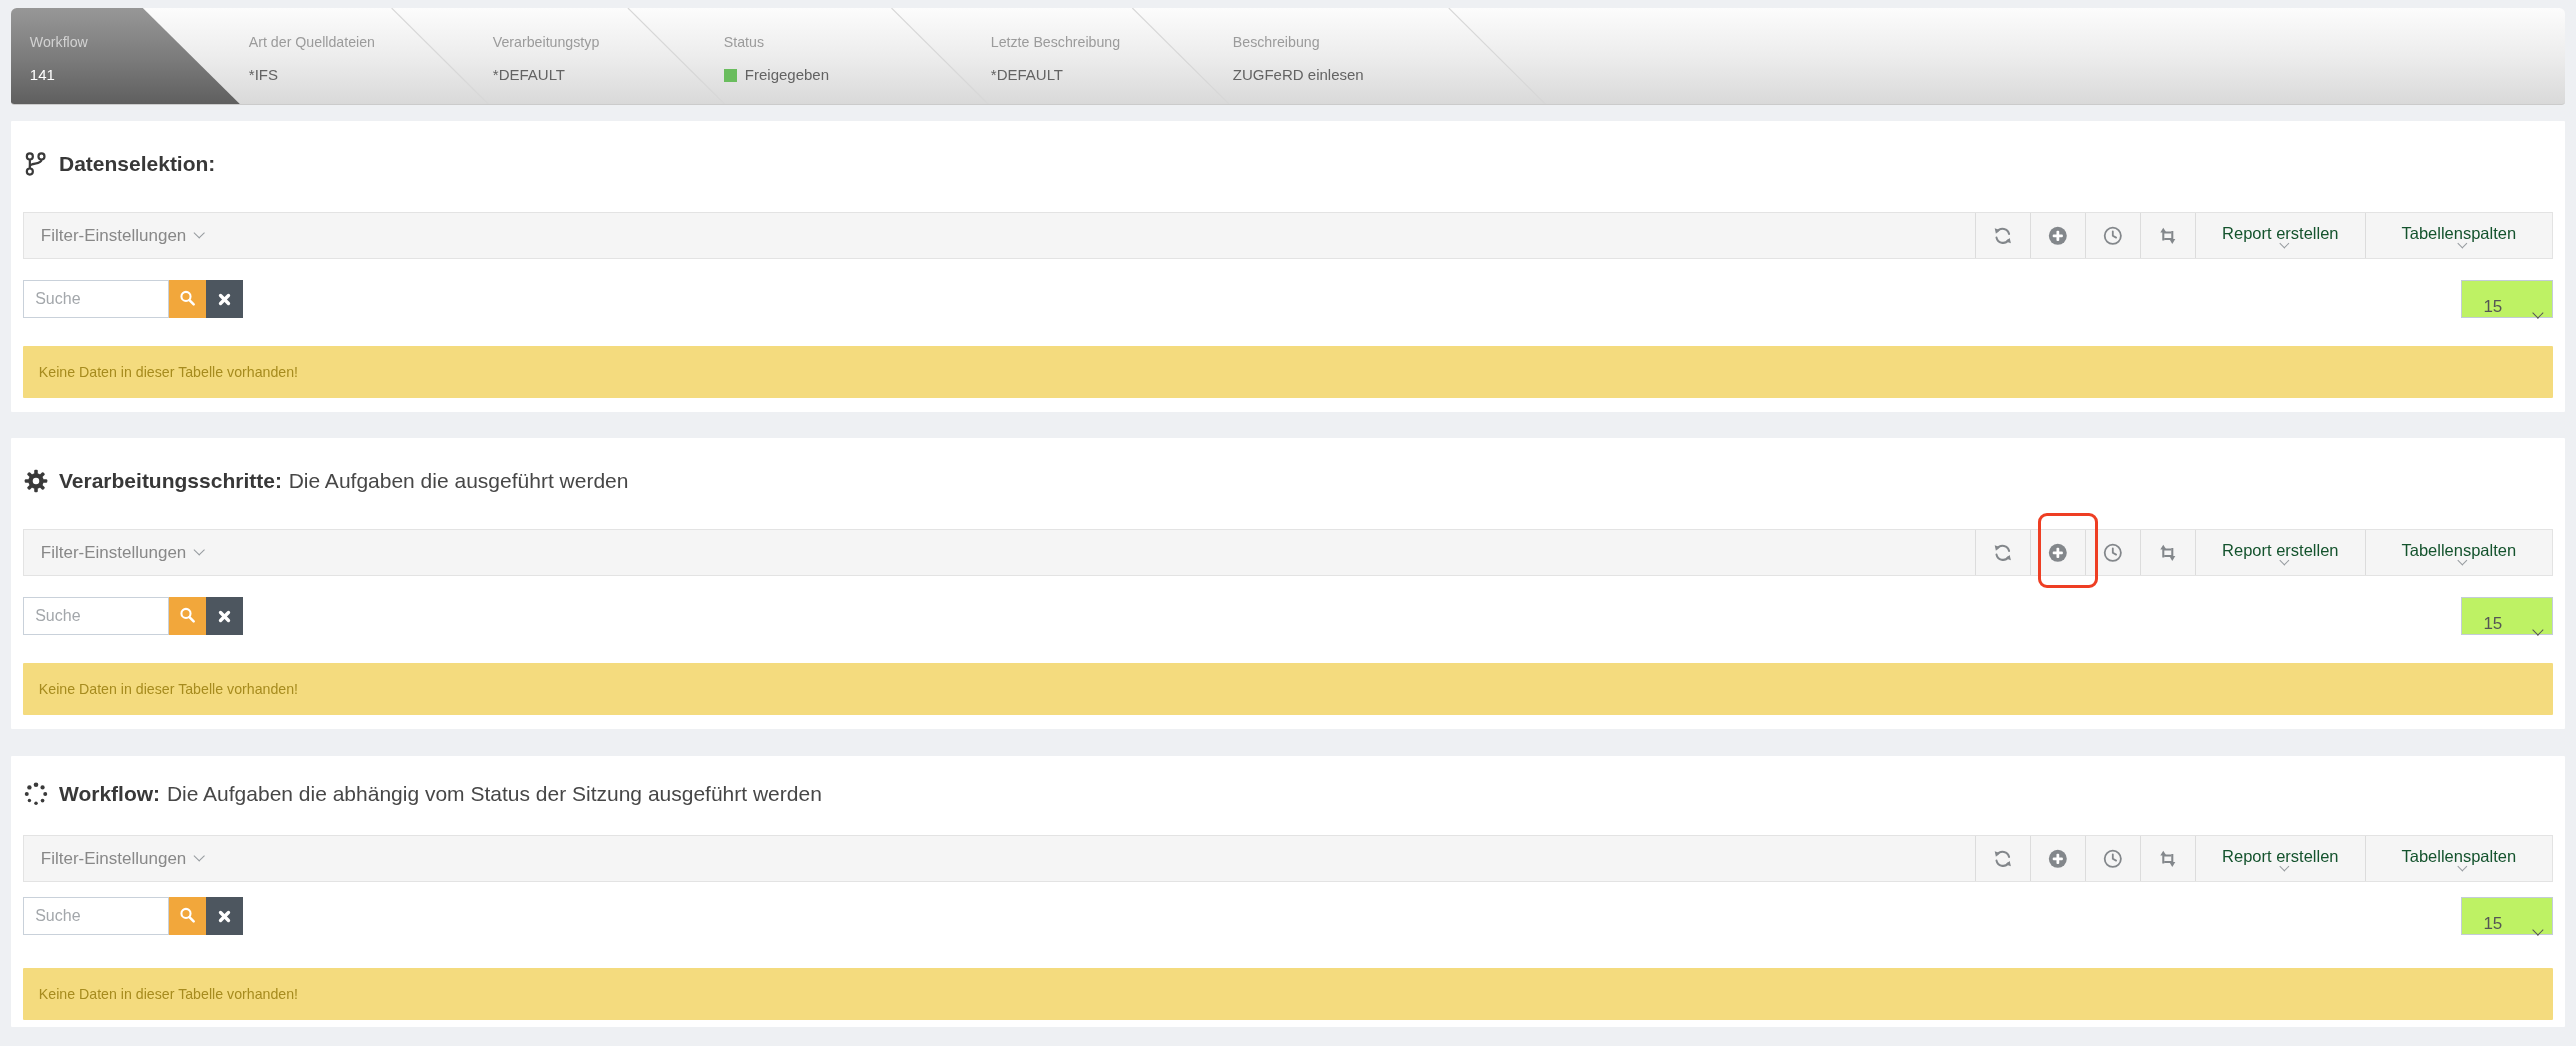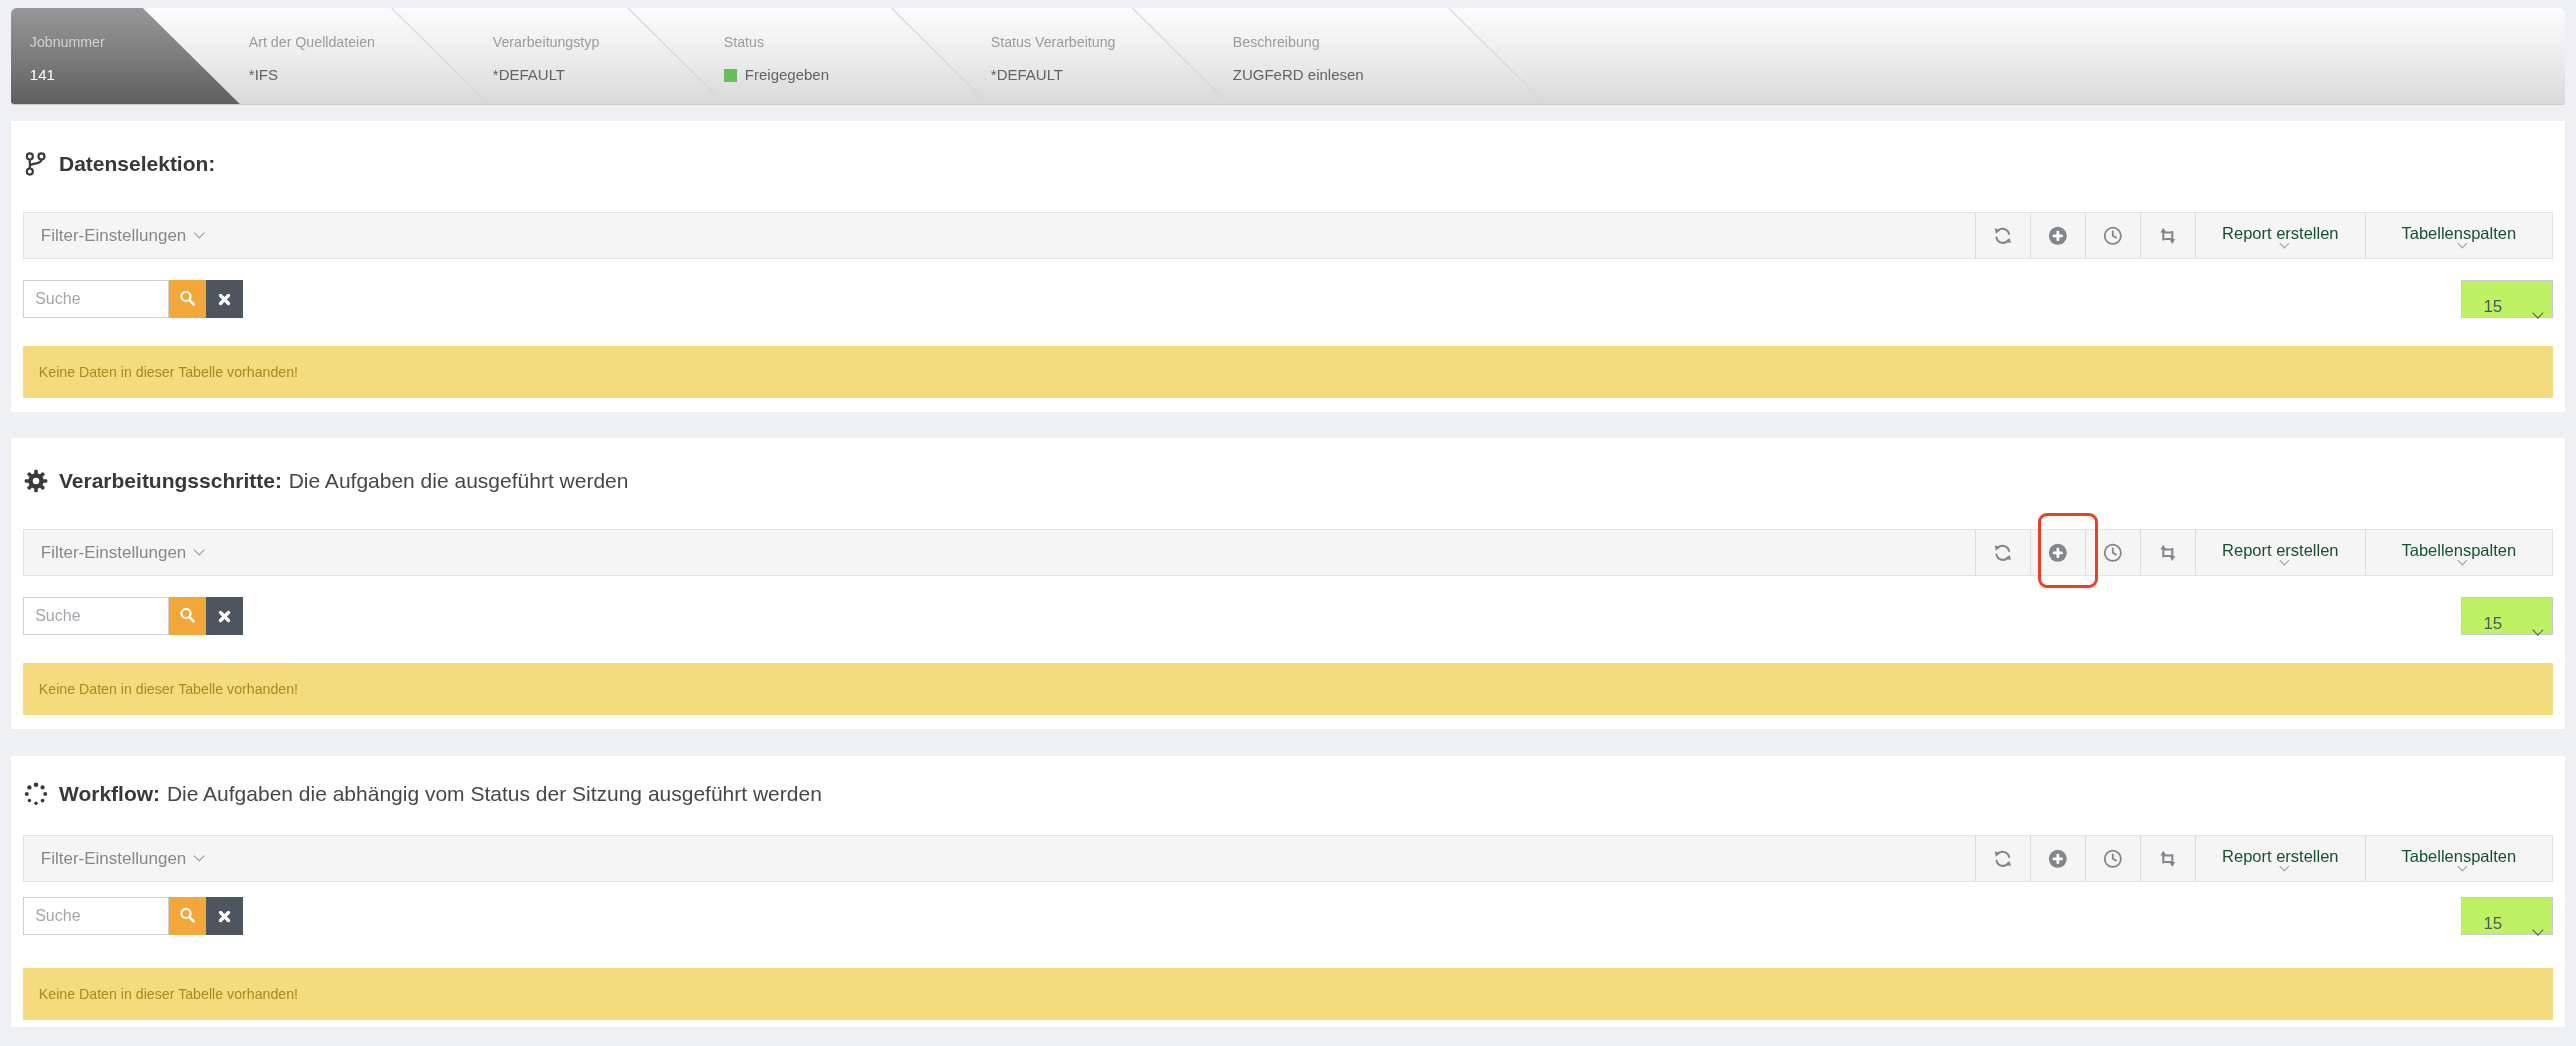--- a/index.html
+++ b/index.html
@@ -97,40 +97,40 @@
   <div class="darktab"></div>
   <svg class="seps" width="2554" height="96" viewBox="0 0 4486 169">
     <line x1="665" y1="0" x2="835" y2="169" stroke="#d7d7d7" stroke-width="2"></line>
     <line x1="1081" y1="0" x2="1251" y2="169" stroke="#d7d7d7" stroke-width="2"></line>
     <line x1="1545" y1="0" x2="1715" y2="169" stroke="#d7d7d7" stroke-width="2"></line>
     <line x1="1969" y1="0" x2="2139" y2="169" stroke="#d7d7d7" stroke-width="2"></line>
     <line x1="2526" y1="0" x2="2696" y2="169" stroke="#d7d7d7" stroke-width="2"></line>
   </svg>
 
   <div class="tab active" style="left:19px">
-    <div class="tlabel">Jobnummer</div>
+    <div class="tlabel">Workflow</div>
     <div class="tvalue">141</div>
   </div>
   <div class="tab" style="left:238px">
     <div class="tlabel">Art der Quelldateien</div>
     <div class="tvalue">*IFS</div>
   </div>
   <div class="tab" style="left:482px">
     <div class="tlabel">Verarbeitungstyp</div>
     <div class="tvalue">*DEFAULT</div>
   </div>
   <div class="tab" style="left:713px">
     <div class="tlabel">Status</div>
     <div class="tvalue">
       <span class="statusSquare"></span>
       <span>Freigegeben</span>
     </div>
   </div>
   <div class="tab" style="left:980px">
-    <div class="tlabel">Status Verarbeitung</div>
+    <div class="tlabel">Letzte Beschreibung</div>
     <div class="tvalue">*DEFAULT</div>
   </div>
   <div class="tab" style="left:1222px">
     <div class="tlabel">Beschreibung</div>
     <div class="tvalue">ZUGFeRD einlesen</div>
   </div>
 </div>
 
 <div class="panel p1">
   <div class="p-title">

